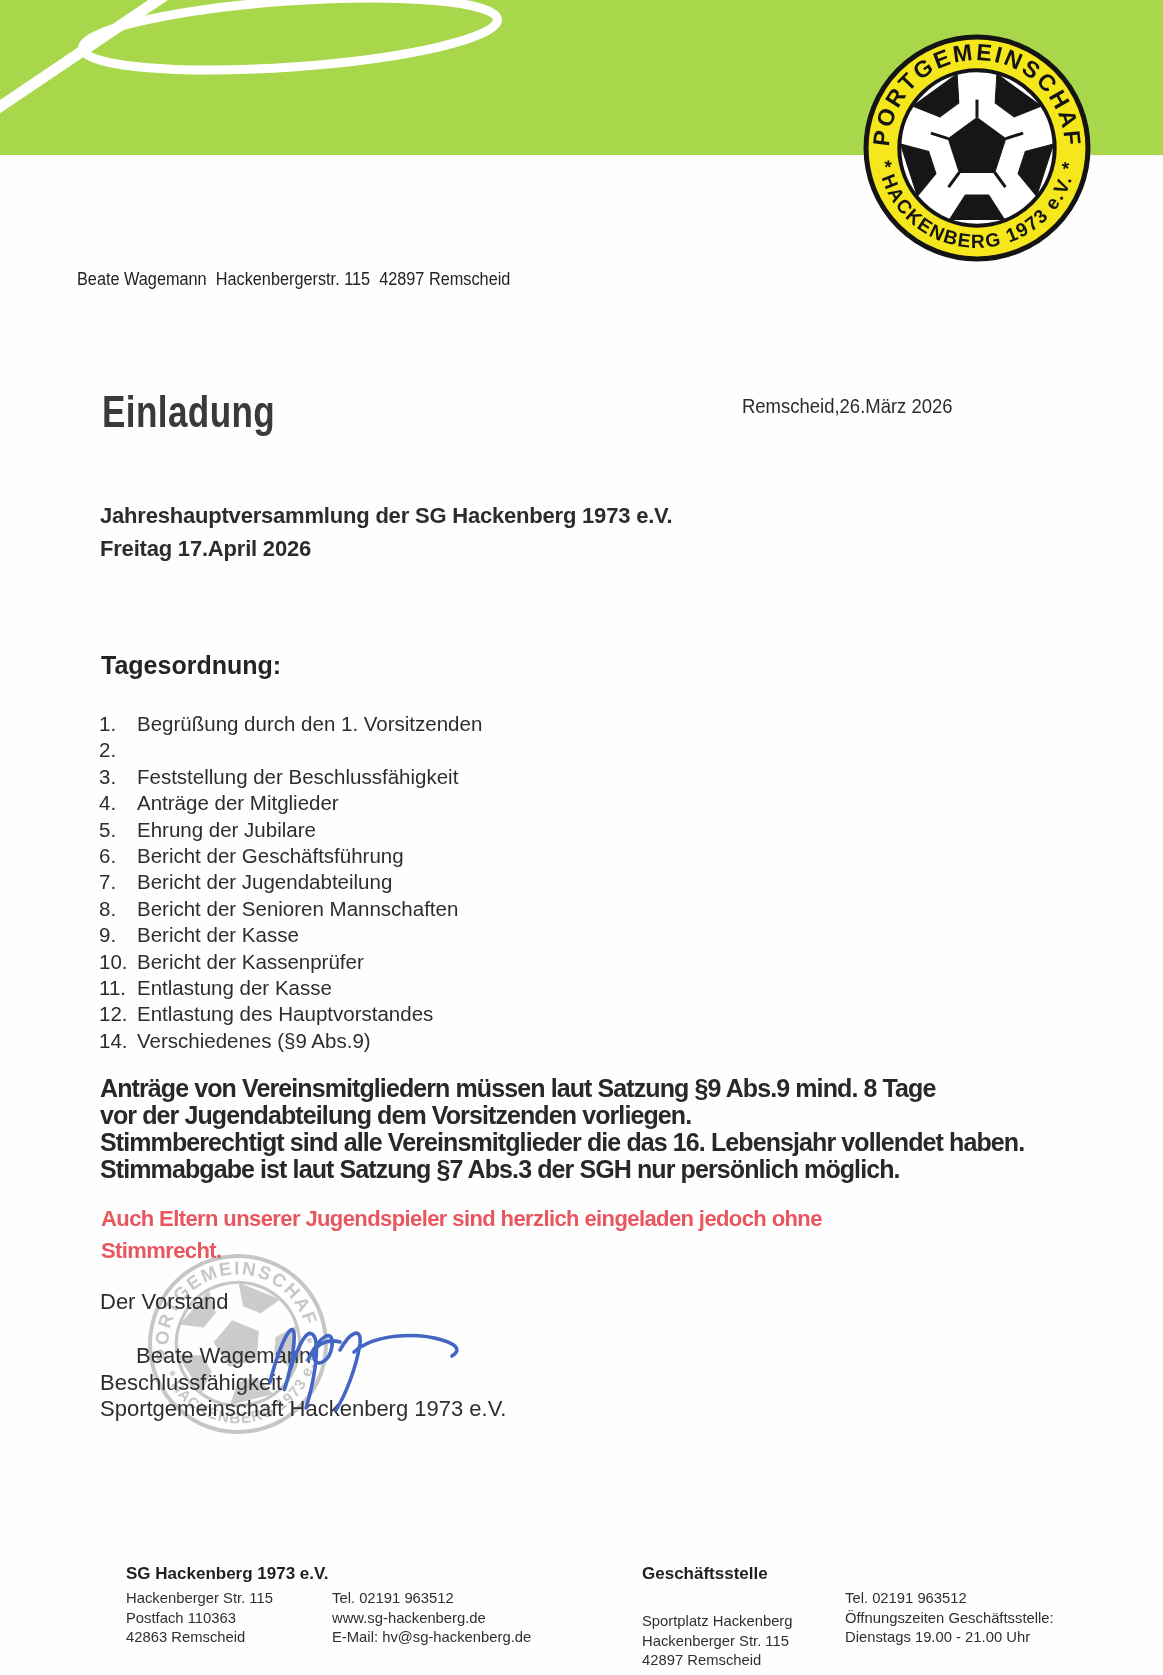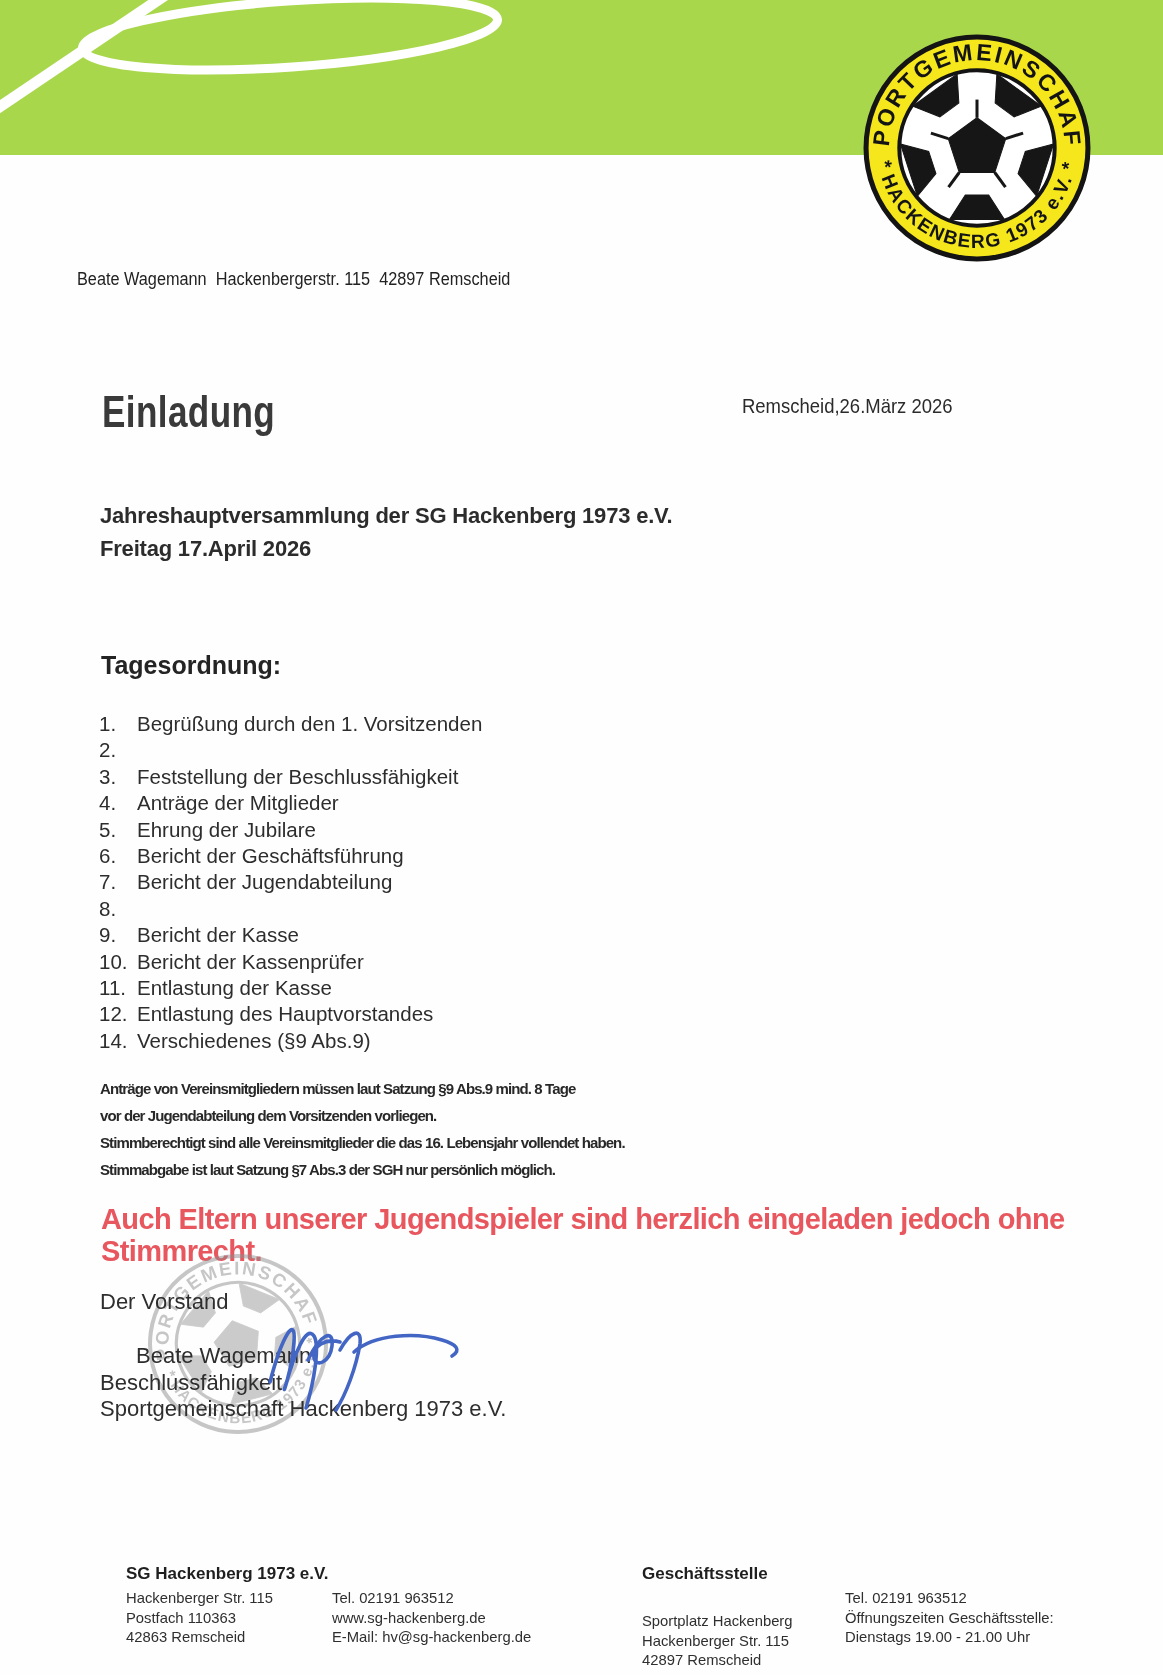--- a/index.html
+++ b/index.html
@@ -25,25 +25,25 @@
 
   .meeting { left:100px; font-size:22px; font-weight:bold; letter-spacing:-0.2px; color:#2c2c2c; }
   .m1 { top:503px; } .m2 { top:536px; } .m3 { top:569px; }
 
   .agenda-heading { left:101px; top:651px; font-size:25px; font-weight:bold; color:#242424; }
 
   .agenda { position:absolute; left:99px; top:711px; font-size:20.5px; color:#2d2d2d; }
   .agenda .row { display:flex; height:26.4px; line-height:26.4px; }
   .agenda .num { width:38px; flex:0 0 38px; }
 
-  .notice { position:absolute; left:100px; top:1075px; font-size:15px; font-weight:bold;
+  .notice { position:absolute; left:100px; top:1075px; font-size:25px; font-weight:bold;
             letter-spacing:-0.9px; color:#282828; }
   .notice div { height:27px; line-height:27px; white-space:pre; }
 
-  .red-notice { position:absolute; left:101px; top:1203px; font-size:29px; font-weight:bold;
+  .red-notice { position:absolute; left:101px; top:1203px; font-size:22px; font-weight:bold;
             letter-spacing:-0.6px; color:#e8565e; }
   .red-notice div { height:32px; line-height:32px; white-space:pre; }
 
   .closing { font-size:22px; color:#2e2e2e; z-index:3; }
   .c-salutation { left:100px; top:1289px; }
   .c-name { left:100px; top:1343px;margin-left:36px; }
   .c-role { left:100px; top:1370px; }
   .c-org  { left:100px; top:1396px; }
 
   .stamp { position:absolute; left:146px; top:1252px; opacity:0.5; z-index:2; }
@@ -130,20 +130,21 @@
     <div class="row">
         <span class="num">6.</span>
         <span>Bericht der Geschäftsführung</span>
       </div>
     <div class="row">
         <span class="num">7.</span>
         <span>Bericht der Jugendabteilung</span>
       </div>
     <div class="row">
         <span class="num">8.</span>
+        <span>Bericht der Senioren Mannschaften</span>
       </div>
     <div class="row">
         <span class="num">9.</span>
         <span>Bericht der Kasse</span>
       </div>
     <div class="row">
         <span class="num">10.</span>
         <span>Bericht der Kassenprüfer</span>
       </div>
     <div class="row">

